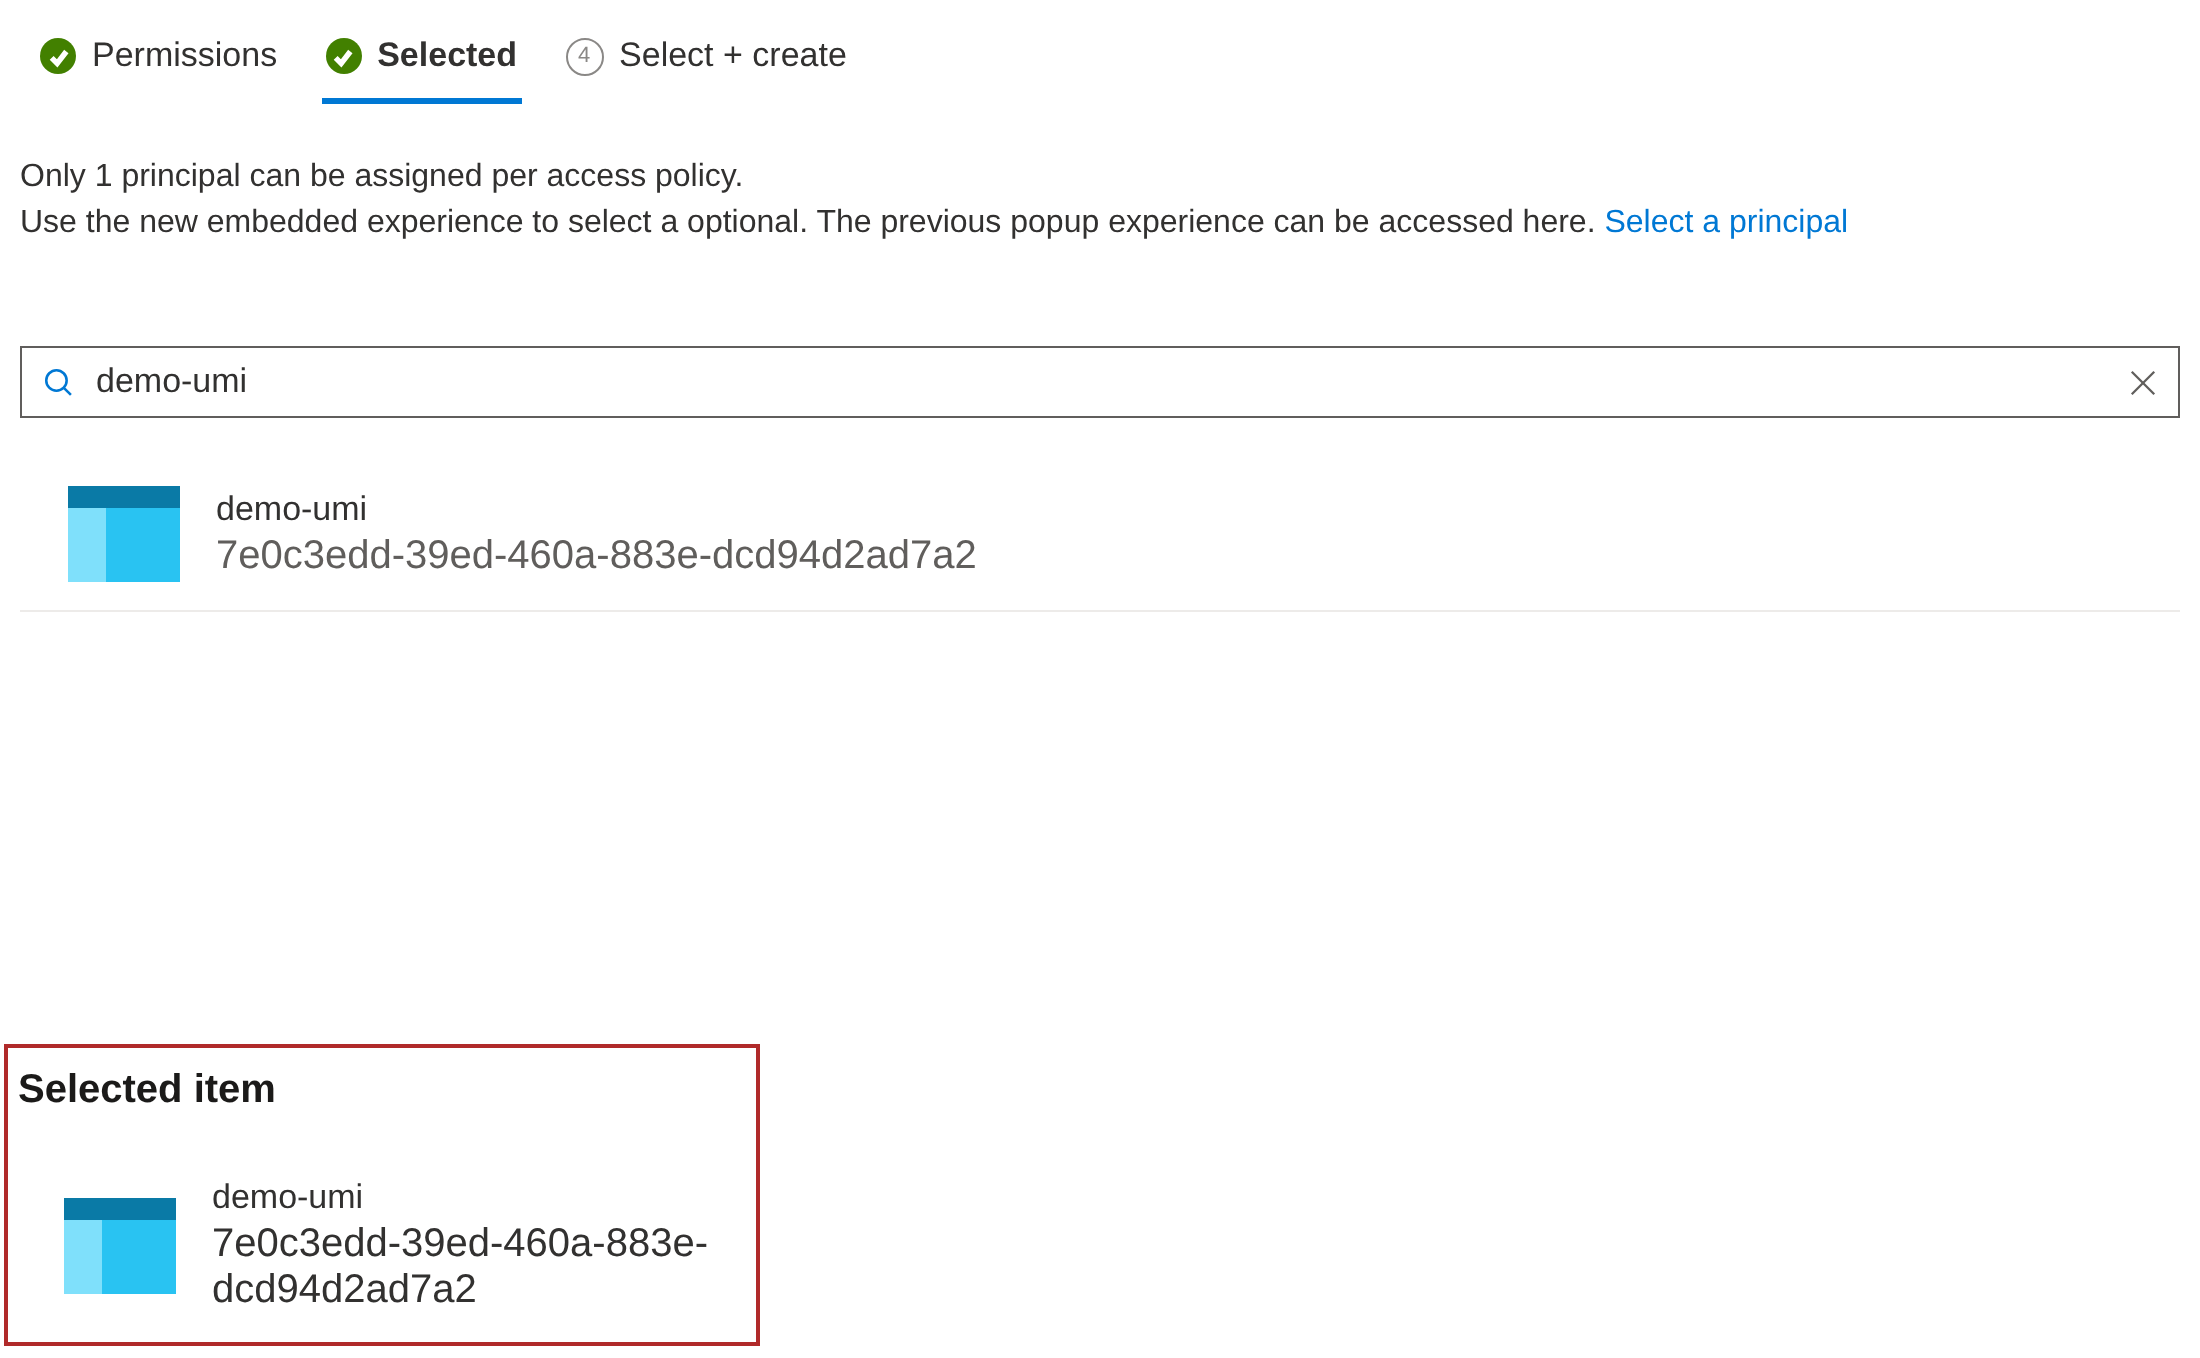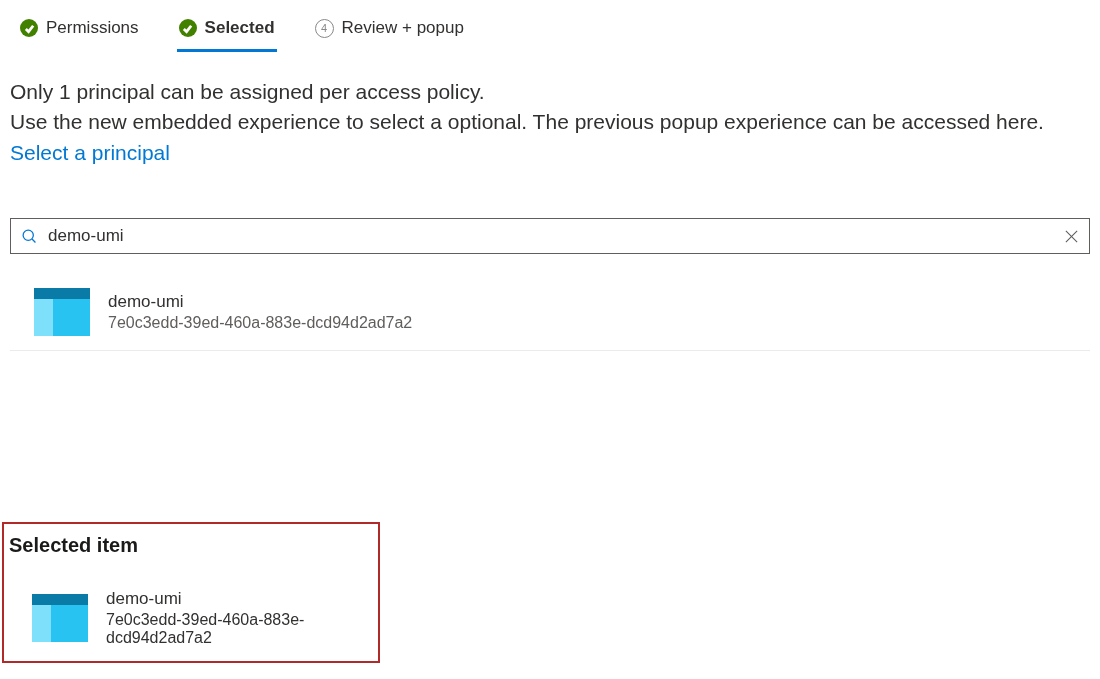--- a/index.html
+++ b/index.html
@@ -11,21 +11,21 @@
       font-family: "Segoe UI", -apple-system, BlinkMacSystemFont, sans-serif;
       background: #ffffff;
       color: #323130;
       width: 1100px;
       height: 679px;
       overflow: hidden;
     }
     .tabs {
       display: flex;
       align-items: center;
-      gap: 40px;
+      gap: 24px;
       padding: 18px 20px 0 20px;
       border-bottom: 1px solid transparent;
     }
     .tab {
       display: flex;
       align-items: center;
       gap: 8px;
       padding-bottom: 14px;
       cursor: pointer;
       font-size: 17px;
@@ -70,21 +70,21 @@
       align-items: center;
       justify-content: center;
       font-size: 11px;
       color: #8a8886;
       flex-shrink: 0;
     }
     .content {
       padding: 24px 10px 0 10px;
     }
     .info-text {
-      font-size: 21px;
+      font-size: 16px;
       line-height: 1.45;
       color: #323130;
       margin-bottom: 50px;
     }
     .info-link {
       color: #0078d4;
       cursor: pointer;
       text-align: center;
     }
     .search-box {
@@ -167,21 +167,21 @@
       width: 19px;
       bottom: 0;
       background: #7fe0fb;
     }
     .result-text .name {
       font-size: 17px;
       color: #323130;
       margin-bottom: 2px;
     }
     .result-text .id {
-      font-size: 16px;
+      font-size: 20px;
       color: #605e5c;
     }
     .selected-section {
       position: absolute;
       top: 522px;
       left: 2px;
       width: 378px;
       border: 2px solid #b02a2a;
       padding: 10px 0 10px 0;
     }
@@ -215,21 +215,21 @@
   <div class="tab active">
     <span class="check-icon">
         <svg viewBox="0 0 12 12">
           <polyline points="2,6.5 5,9.5 10,3"></polyline>
         </svg>
       </span>
     <span>Selected</span>
   </div>
   <div class="tab">
     <span class="num-icon">4</span>
-    <span>Review + popup</span>
+    <span>Select + create</span>
   </div>
 </div>
 
 <div class="content">
   <div class="info-text">
     <div>Only 1 principal can be assigned per access policy.</div>
     <div>
       <span>Use the new embedded experience to select a optional. The previous popup experience can be accessed here. </span><span class="info-link">Select a principal</span>
     </div>
   </div>

